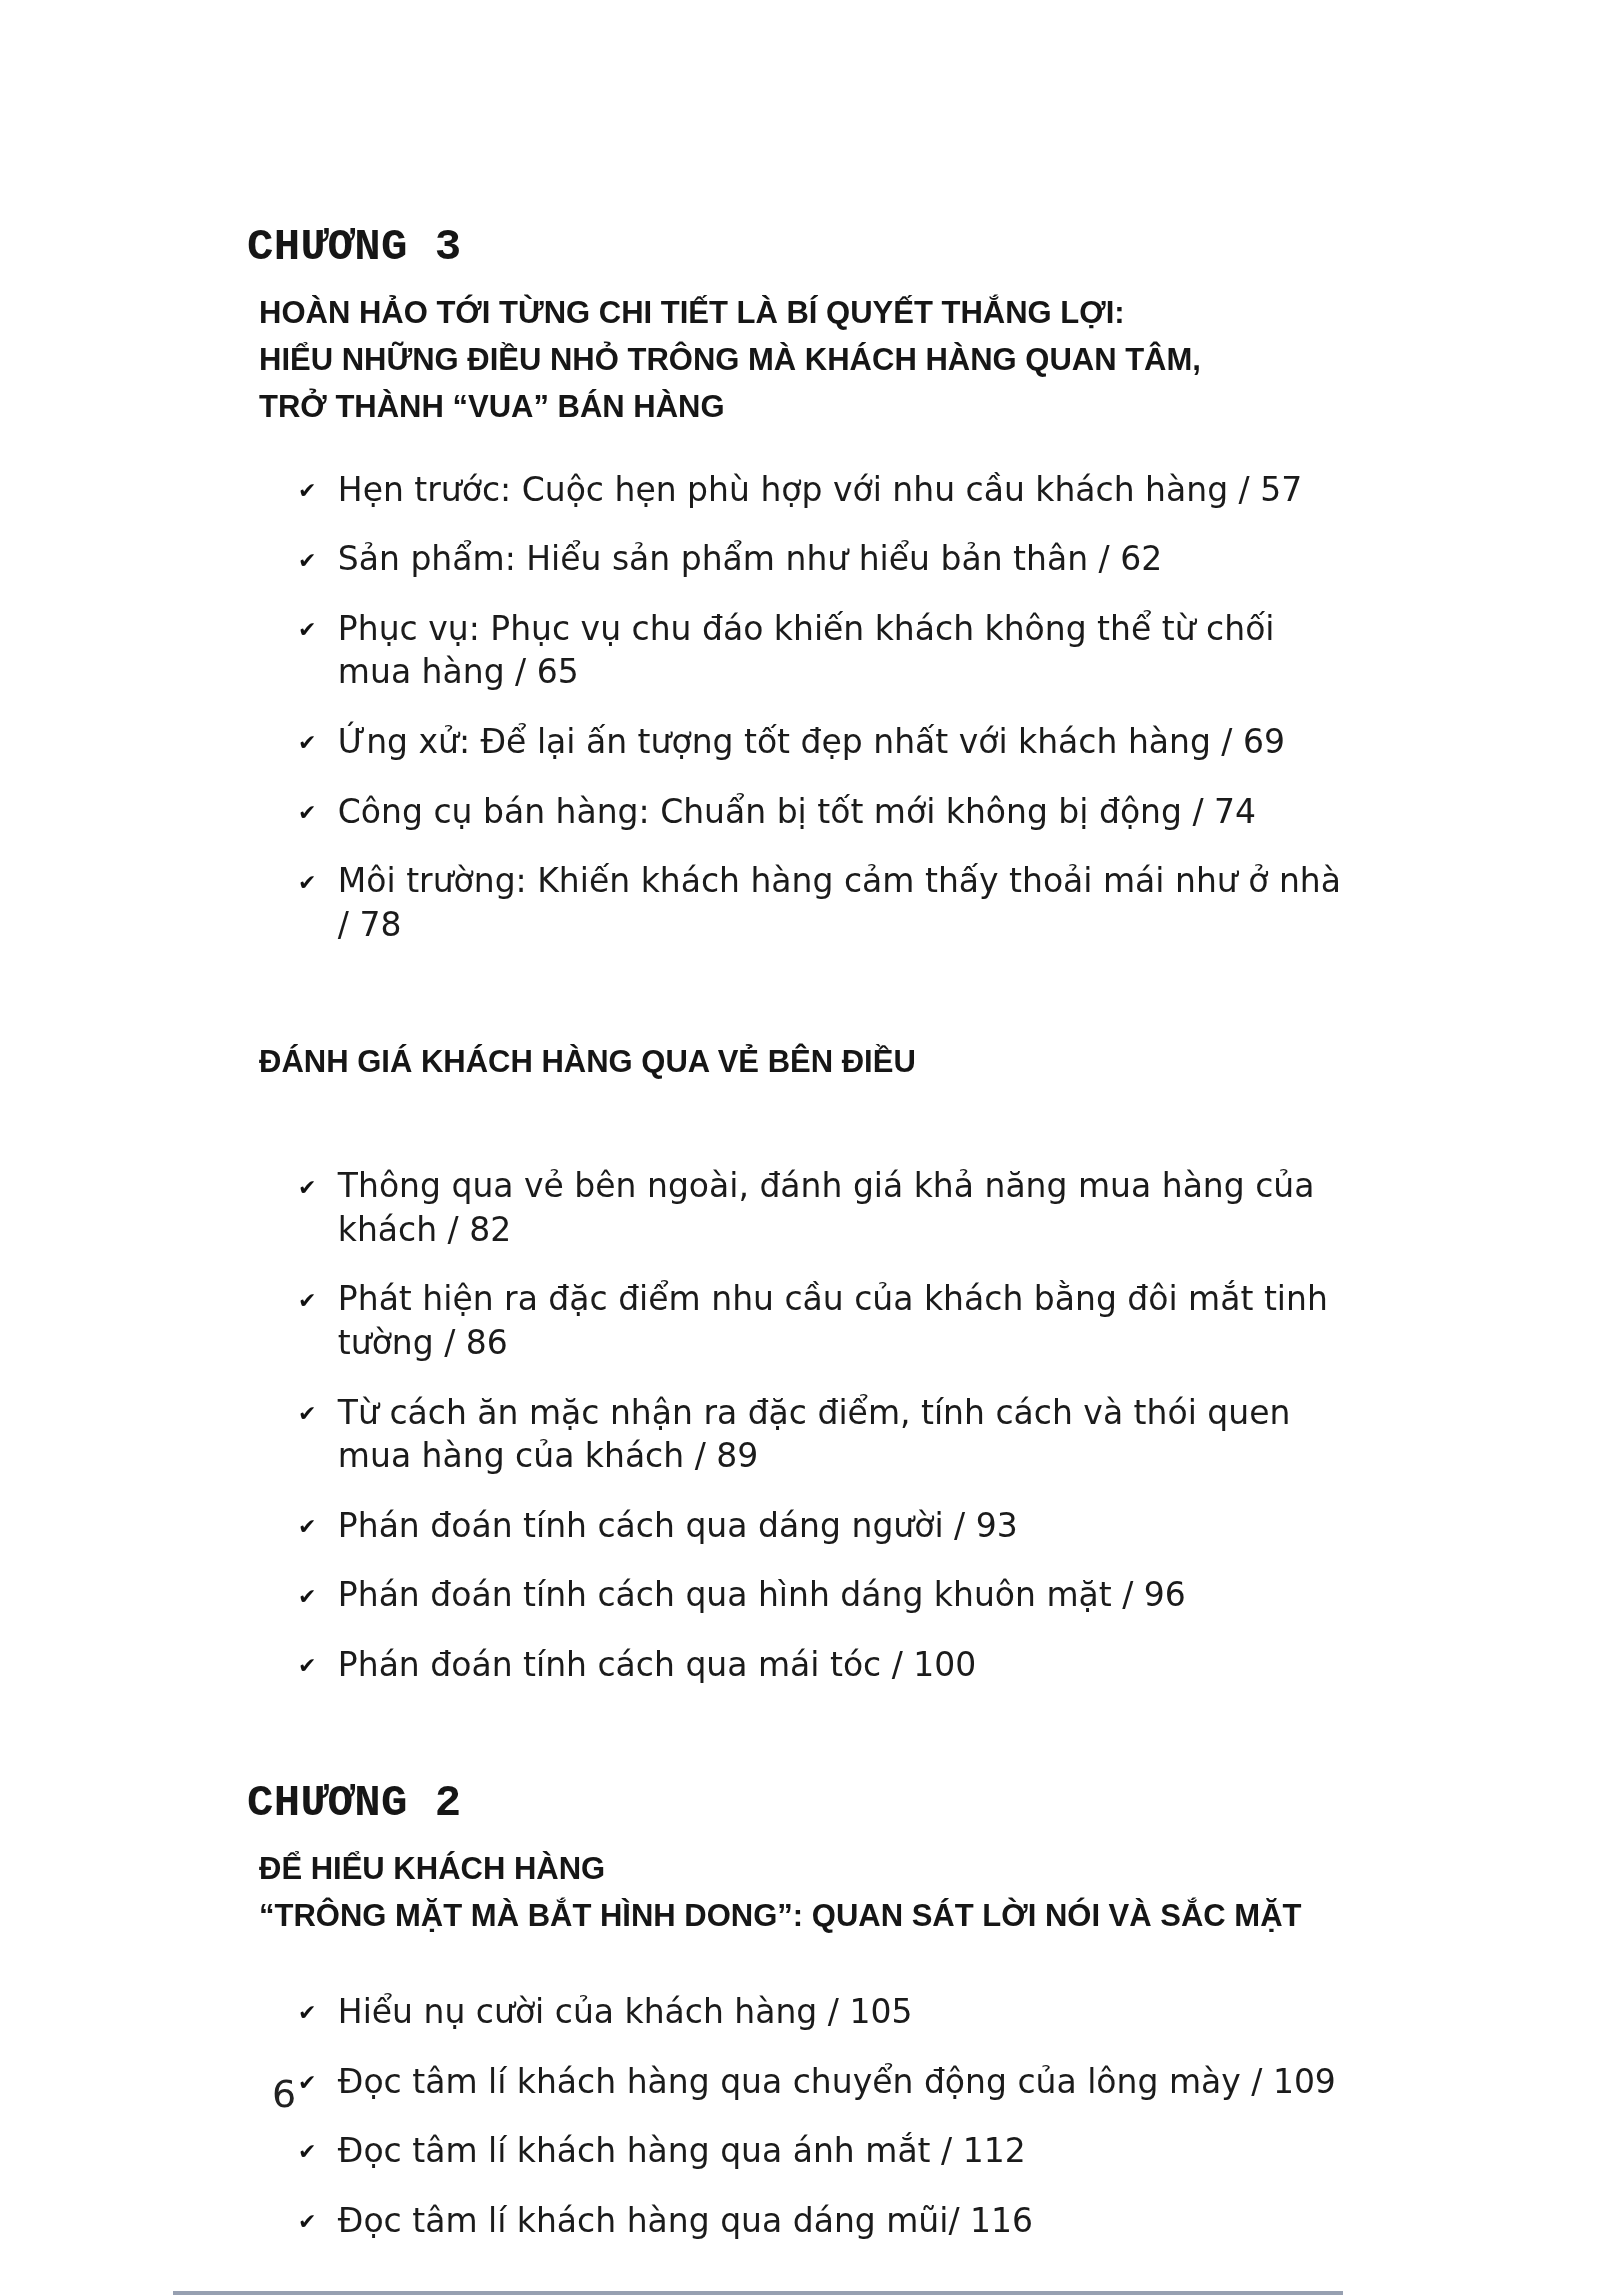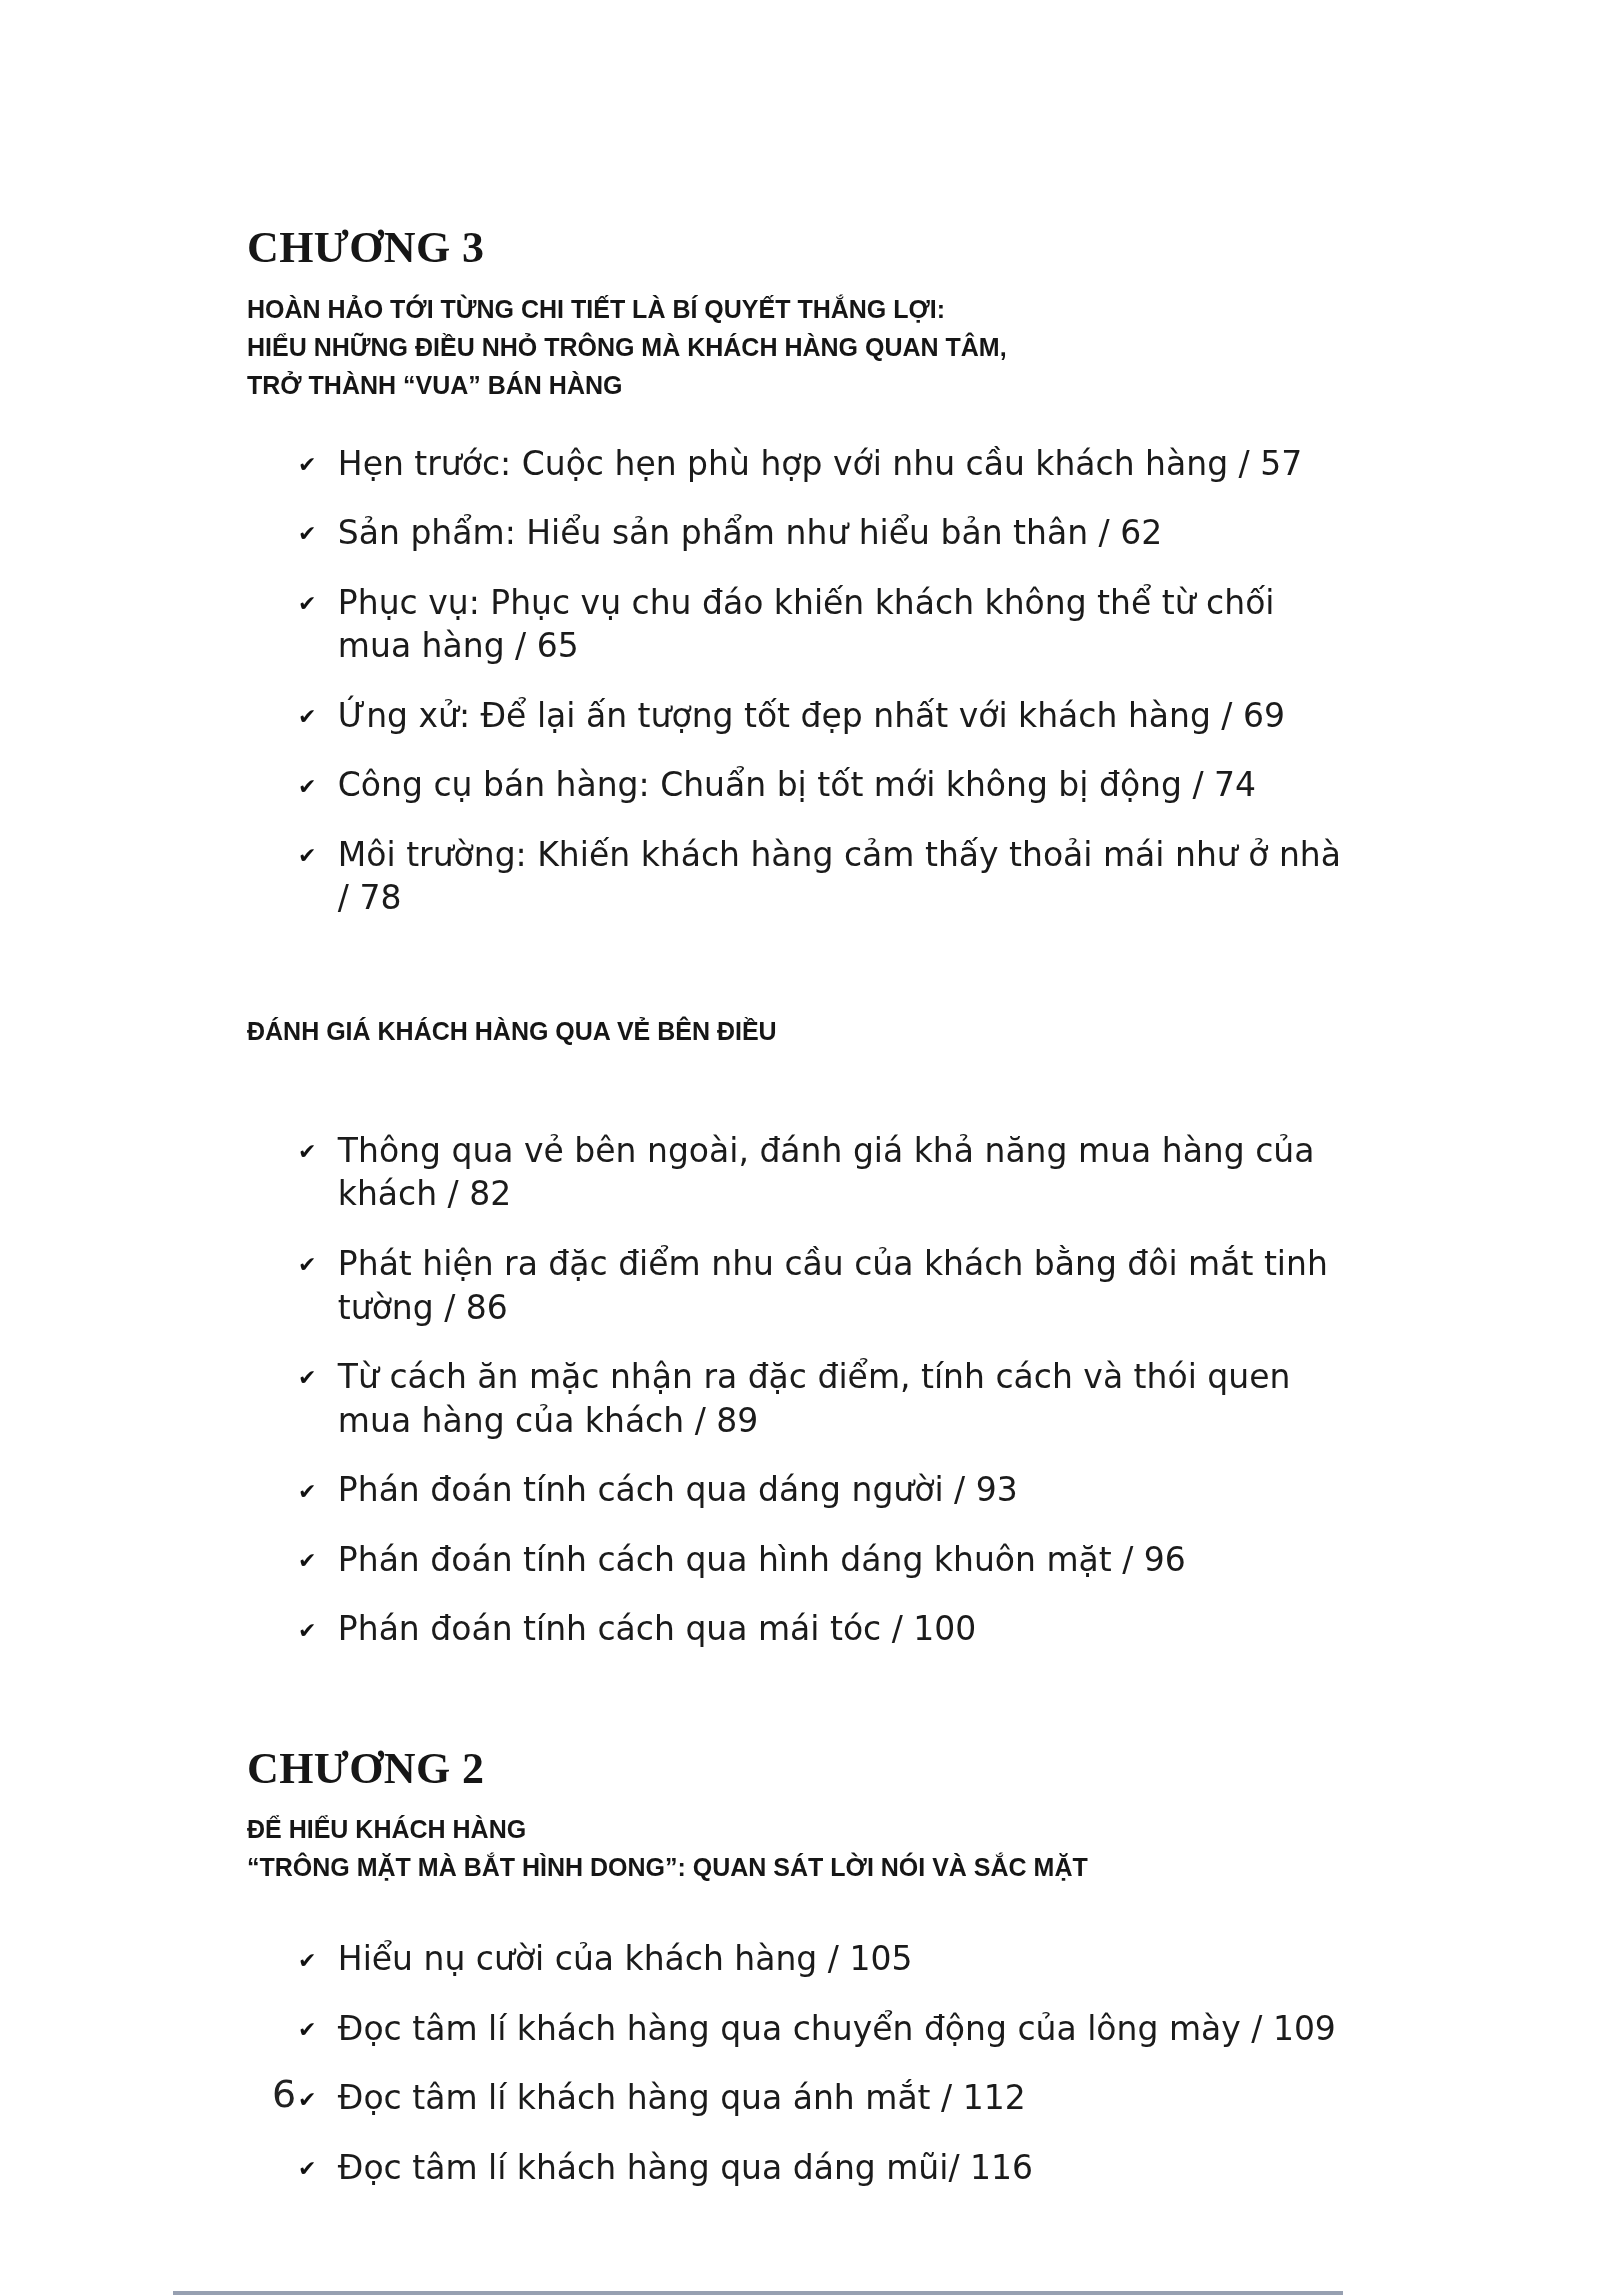--- a/index.html
+++ b/index.html
@@ -23,27 +23,27 @@
   }
   .chapter {
     margin-bottom: 92px;
   }
   .chapter-heading {
     font-size: 44px;
     font-weight: 800;
     letter-spacing: 0.4px;
     margin: 0 0 16.5px 0;
     color: #161616;
-    font-family: Liberation Serif, serif;
+    font-family: Liberation Mono, monospace;
   }
   .chapter-subtitle {
-    font-size: 25px;
+    font-size: 31px;
     font-weight: 700;
     line-height: 1.52;
-    margin: 0 0 38px 0;
+    margin: 0 0 38px 12px;
     color: #161616;
   }
   .chapter-subtitle.gap-lg { margin-bottom: 79px; }
   .chapter-subtitle.gap-md { margin-bottom: 51px; }
   .toc-list {
     list-style: none;
     margin: 0;
     padding: 0 0 0 51px;
   }
   .toc-item {

